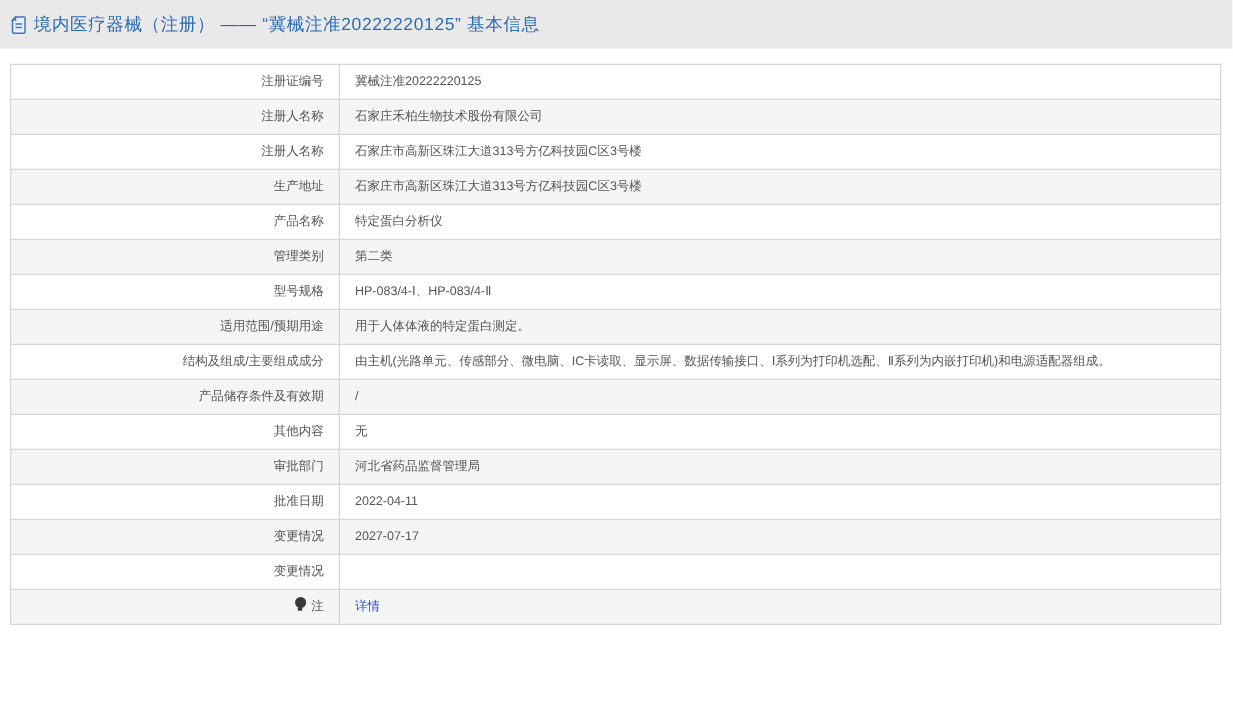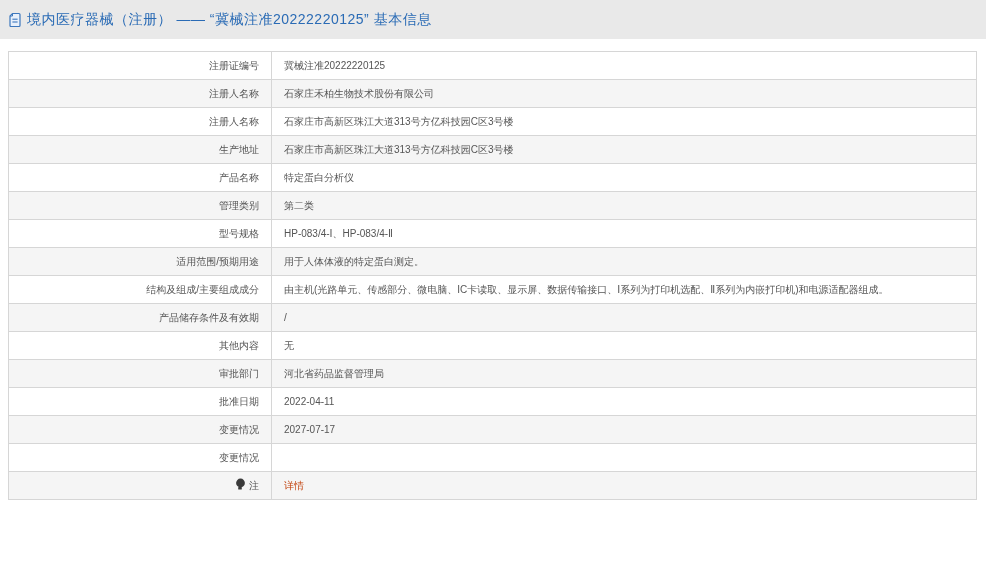--- a/index.html
+++ b/index.html
@@ -50,21 +50,21 @@
     color: #555555;
   }
   td.value {
     text-align: left;
     padding-left: 14px;
     margin-top: 34px;
   }
   tr:nth-child(odd)  { background: #ffffff; }
   tr:nth-child(even) { background: #f5f5f5; }
   a.details-link {
-    color: #c2410c;
+    color: #1d4ed8;
     text-decoration: none;
     cursor: pointer;
   }
   .bulb-icon {
     display: inline-flex;
     vertical-align: -2px;
     margin-right: 3px;
   }
 </style>
 </head>

